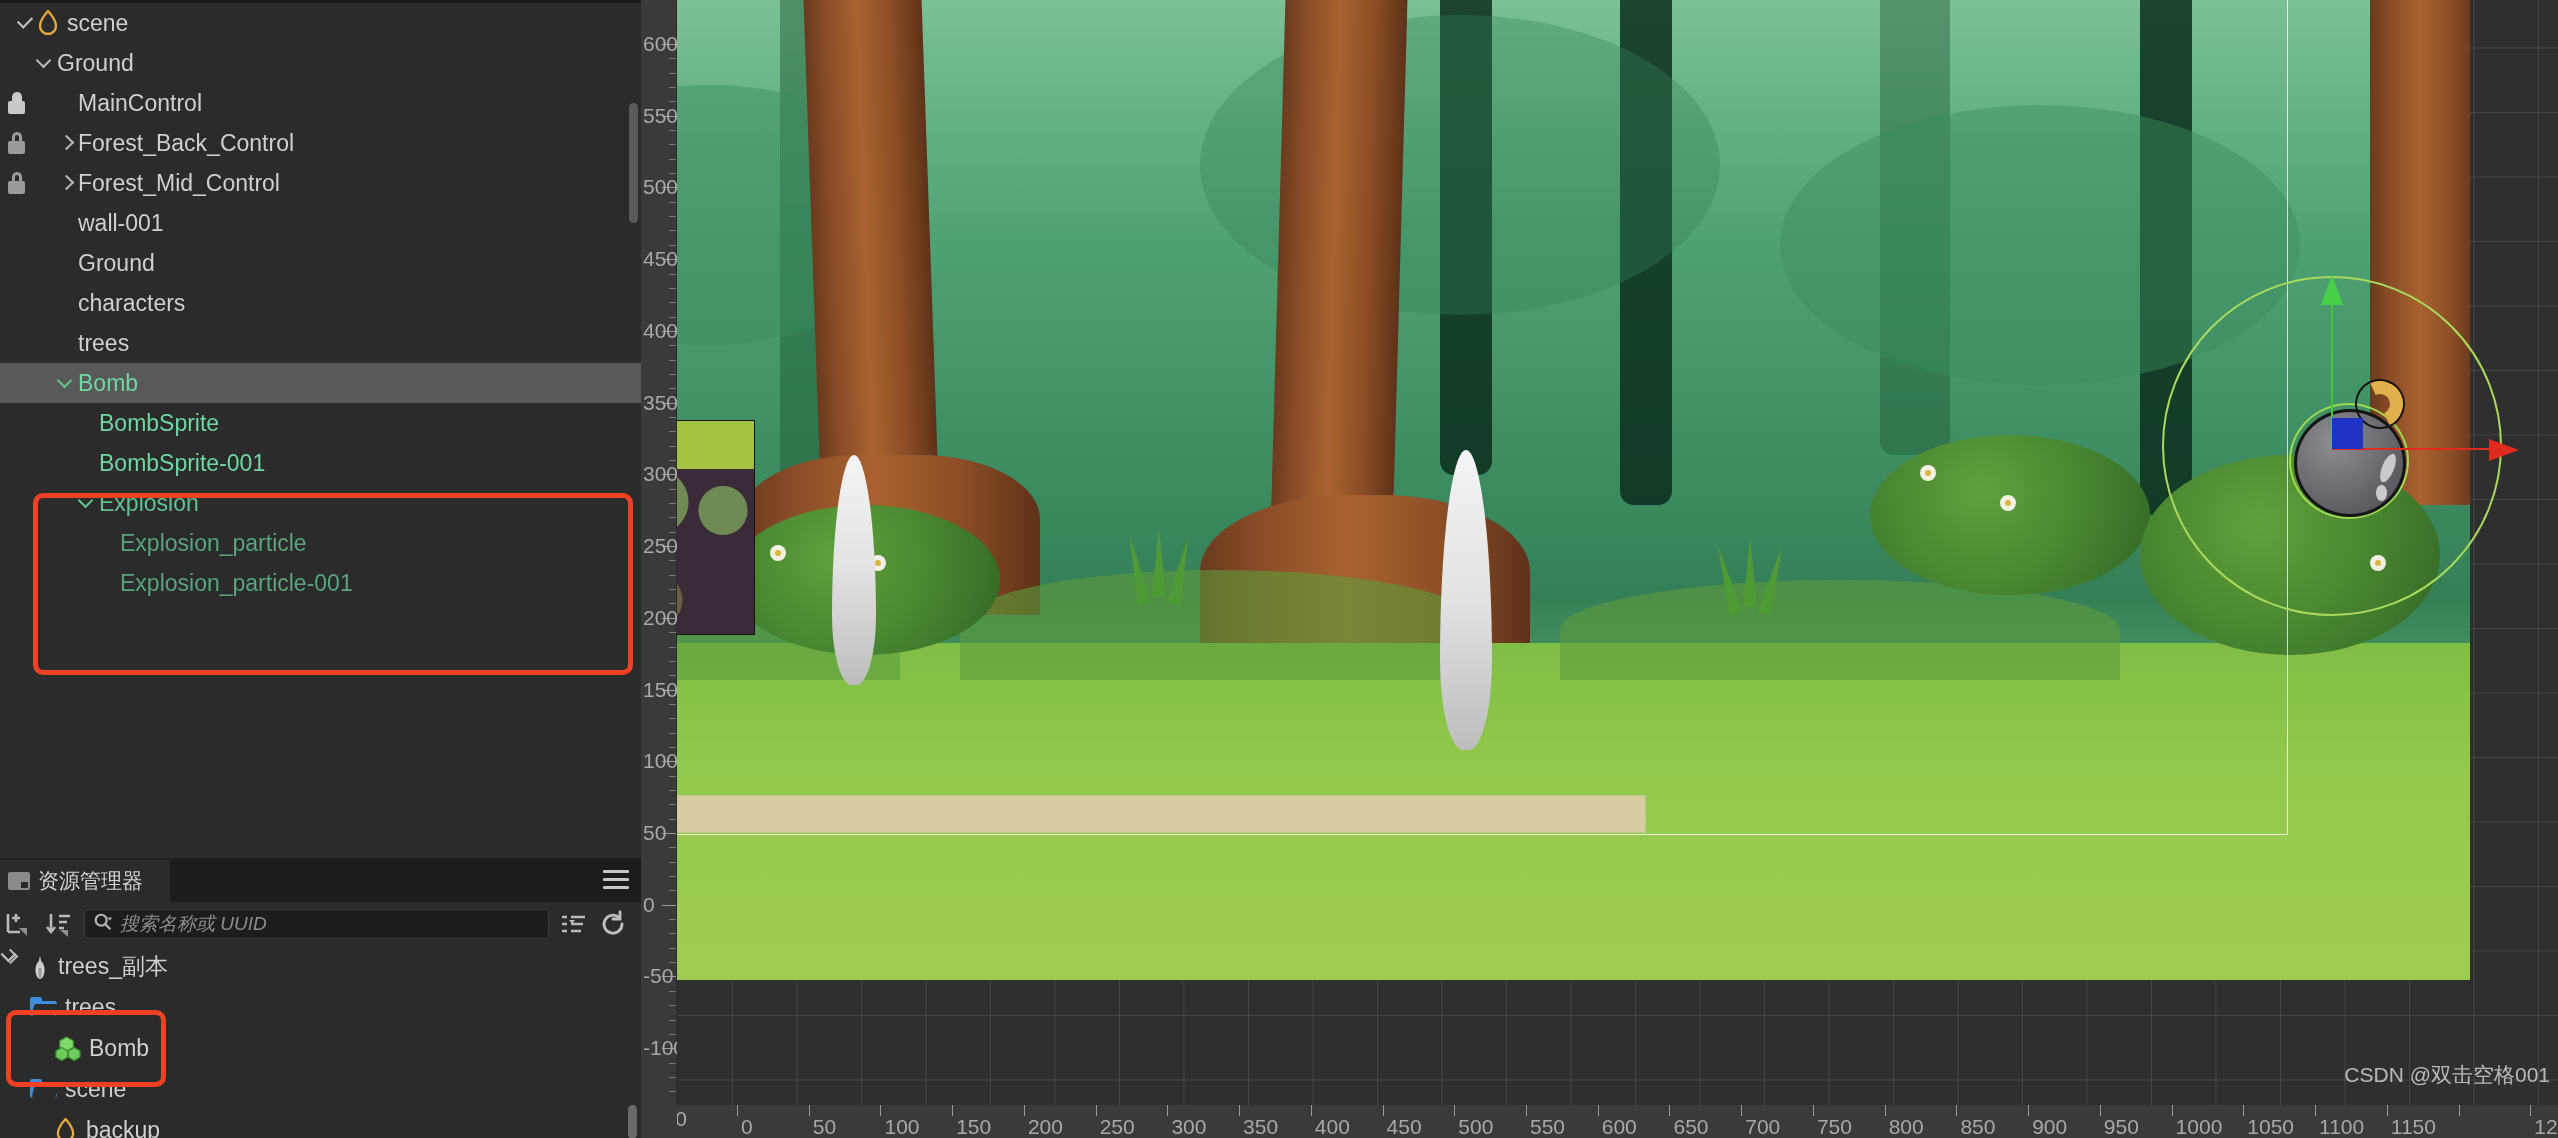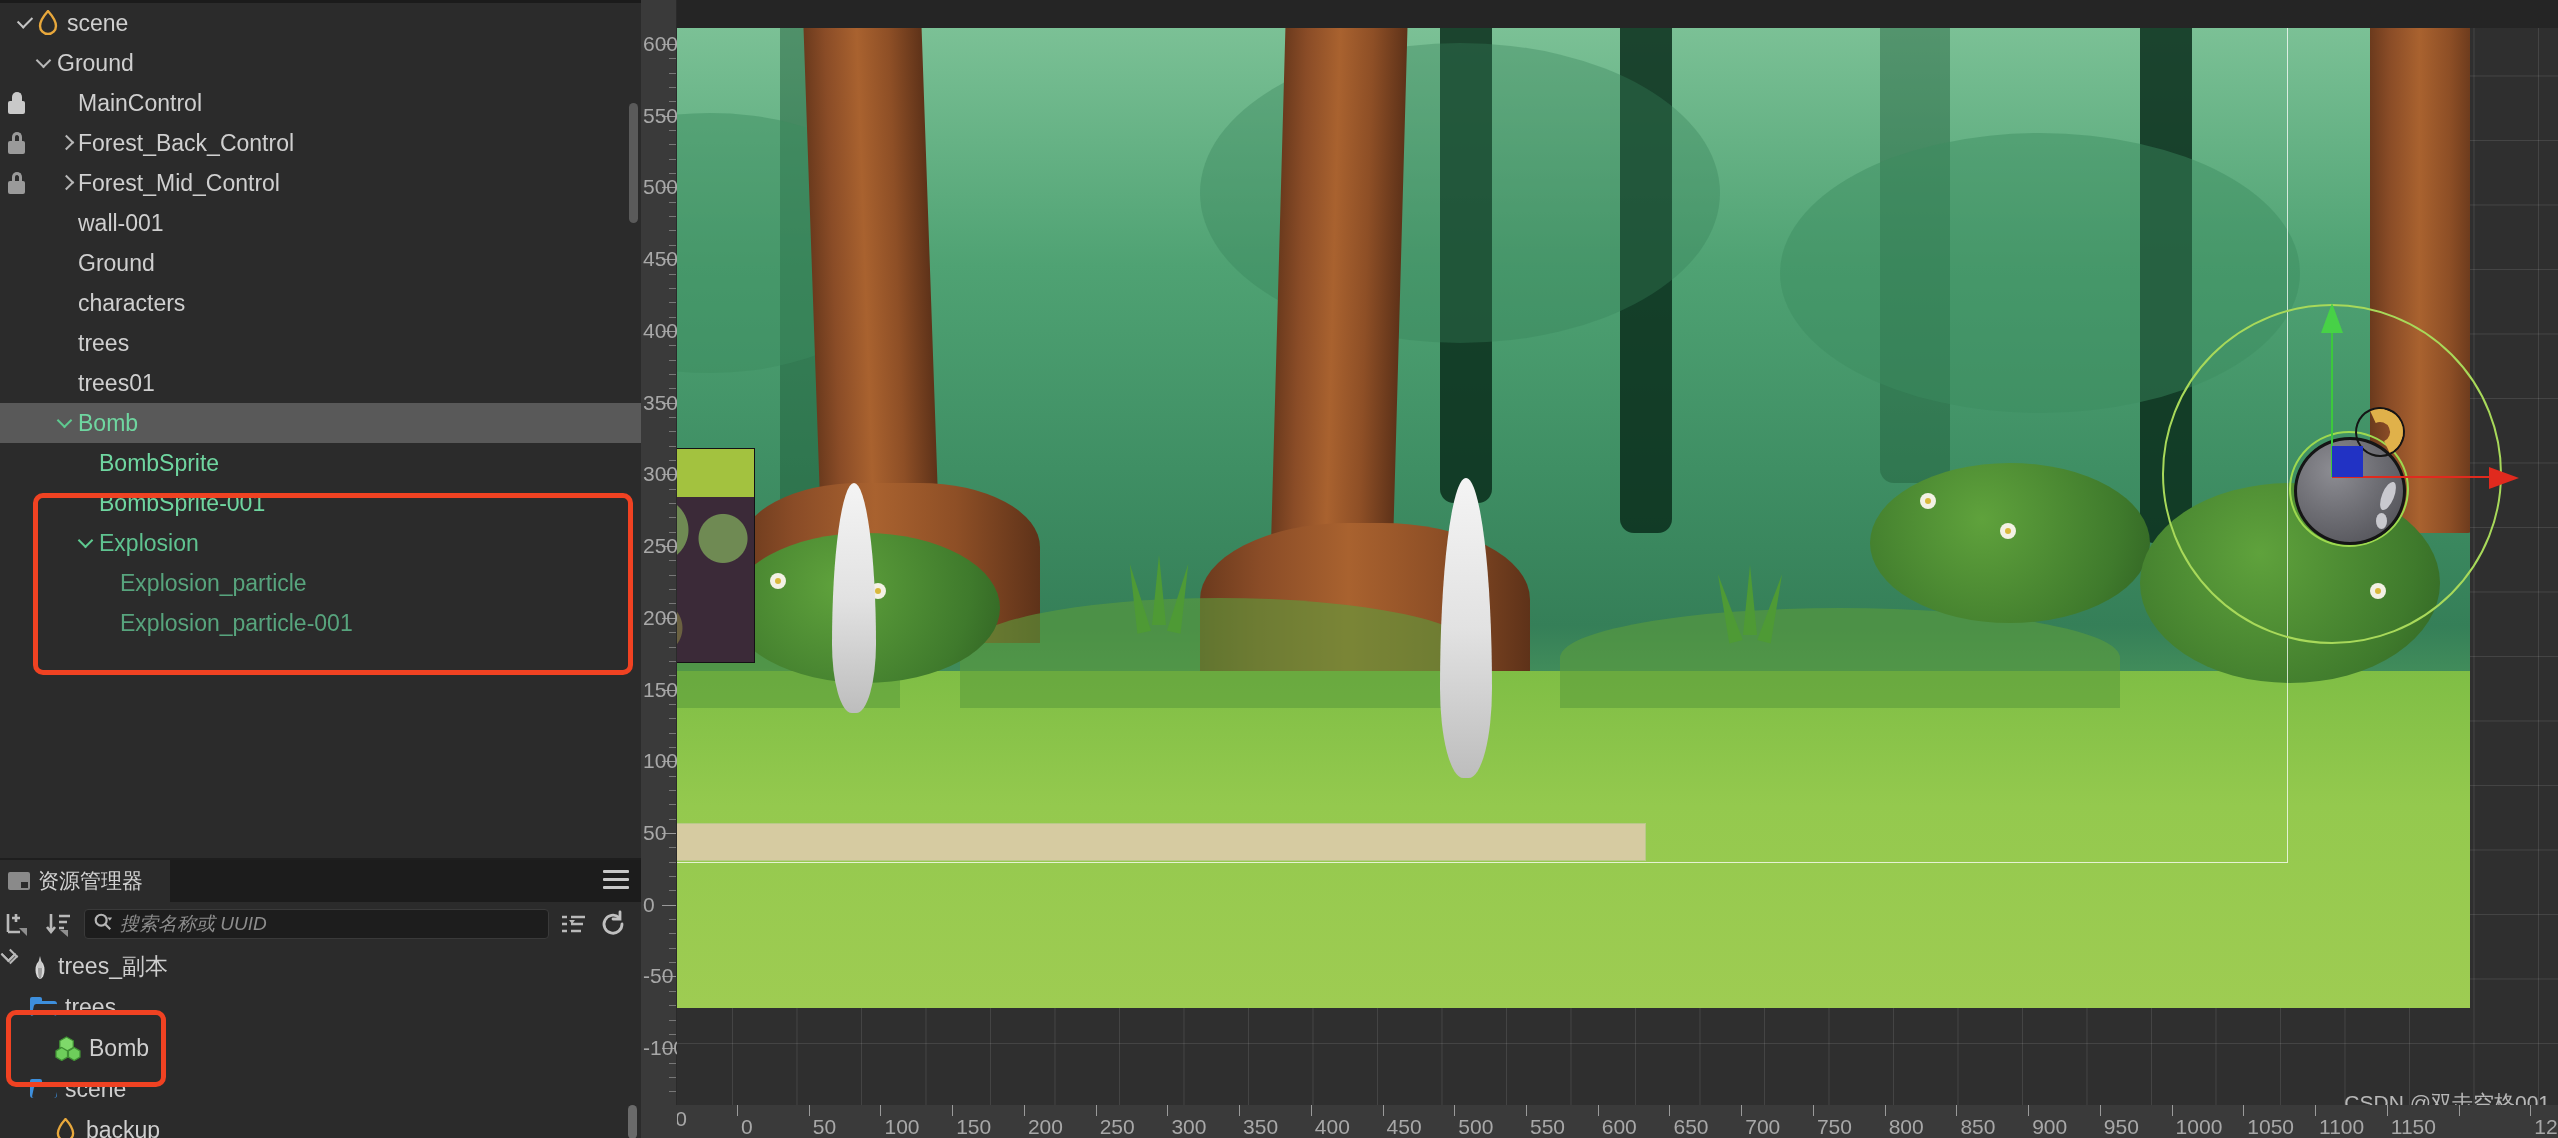--- a/index.html
+++ b/index.html
@@ -166,21 +166,21 @@
   }
   .htick { position: absolute; top: 0; width: 1px; background: #777; }
   .htick.major { height: 11px; background: #9a9a9a; }
   .hlabel {
     position: absolute; top: 10px; color: #a8a8a8; font-size: 21px; white-space: nowrap;
   }
 
   
   #scene-view {
     position: absolute; left: 677px; top: 0; width: 1881px; height: 1105px;
-    background: #2f2f2f; overflow: hidden; margin-top: 28px;
+    background: #2f2f2f; overflow: hidden;
   }
   #grid-bg {
     position: absolute; inset: 0;
     background-image:
       linear-gradient(to right, rgba(255,255,255,0.10) 1px, transparent 1px),
       linear-gradient(to bottom, rgba(255,255,255,0.10) 1px, transparent 1px);
     background-size: 64.5px 64.5px;
     background-position: 55px -17px;
   }
   
@@ -335,25 +335,20 @@
           </div>
           <div class="tree-row">
             <span style="display: inline-block; width: 56px;"></span>
             <span class="arrow"></span>
             <span class="tree-label ">characters</span>
           </div>
           <div class="tree-row">
             <span style="display: inline-block; width: 56px;"></span>
             <span class="arrow"></span>
             <span class="tree-label ">trees</span>
-          </div>
-          <div class="tree-row">
-            <span style="display: inline-block; width: 56px;"></span>
-            <span class="arrow"></span>
-            <span class="tree-label ">trees01</span>
           </div>
           <div class="tree-row sel">
             <span style="display: inline-block; width: 56px;"></span>
             <span class="arrow arrow-down arrow-green"></span>
             <span class="tree-label green-bright">Bomb</span>
           </div>
           <div class="tree-row">
             <span style="display: inline-block; width: 77px;"></span>
             <span class="arrow"></span>
             <span class="tree-label green-bright">BombSprite</span>

